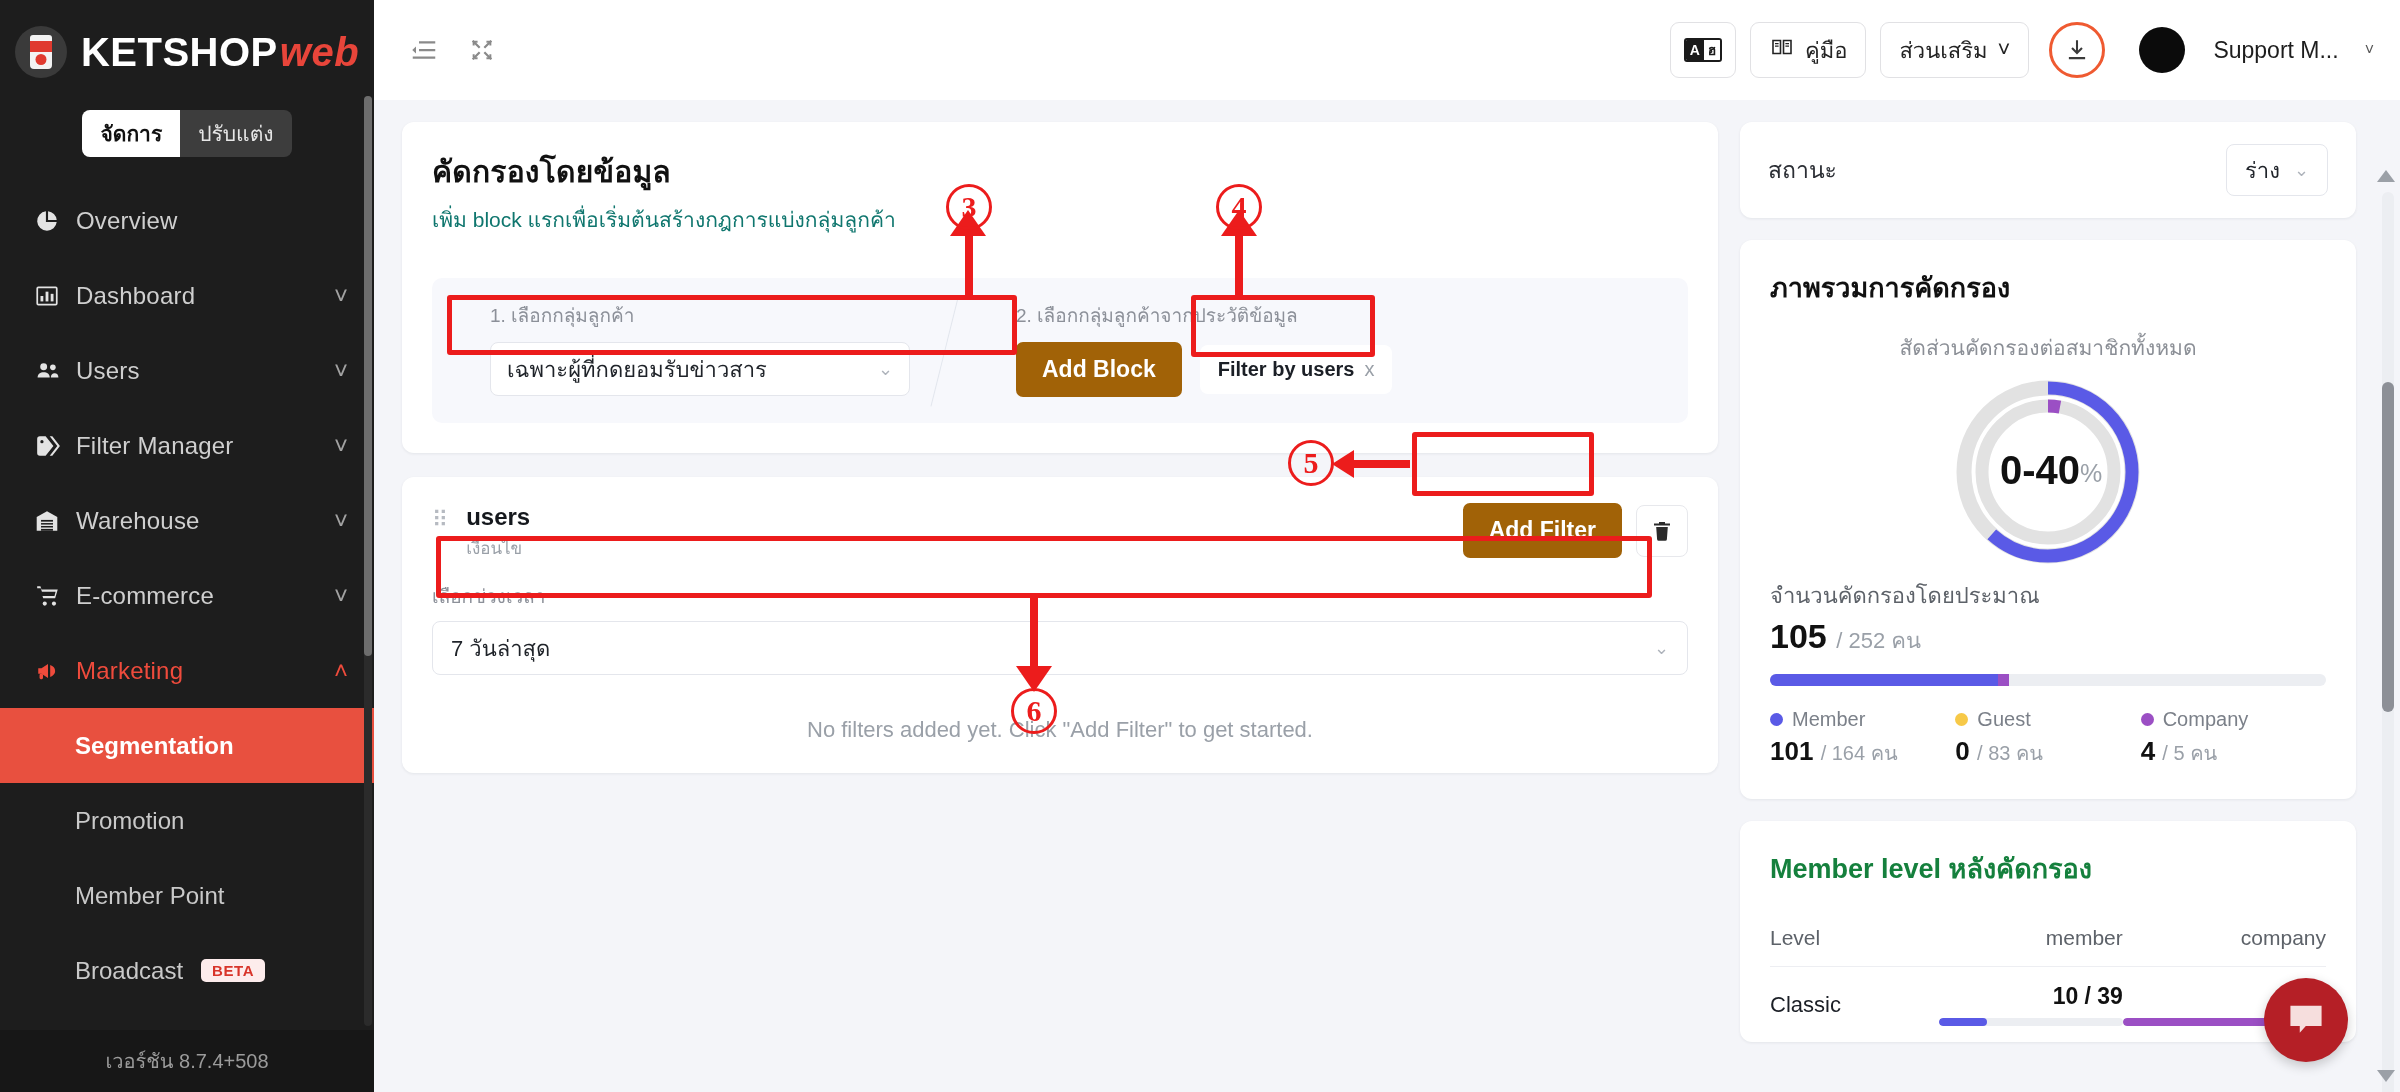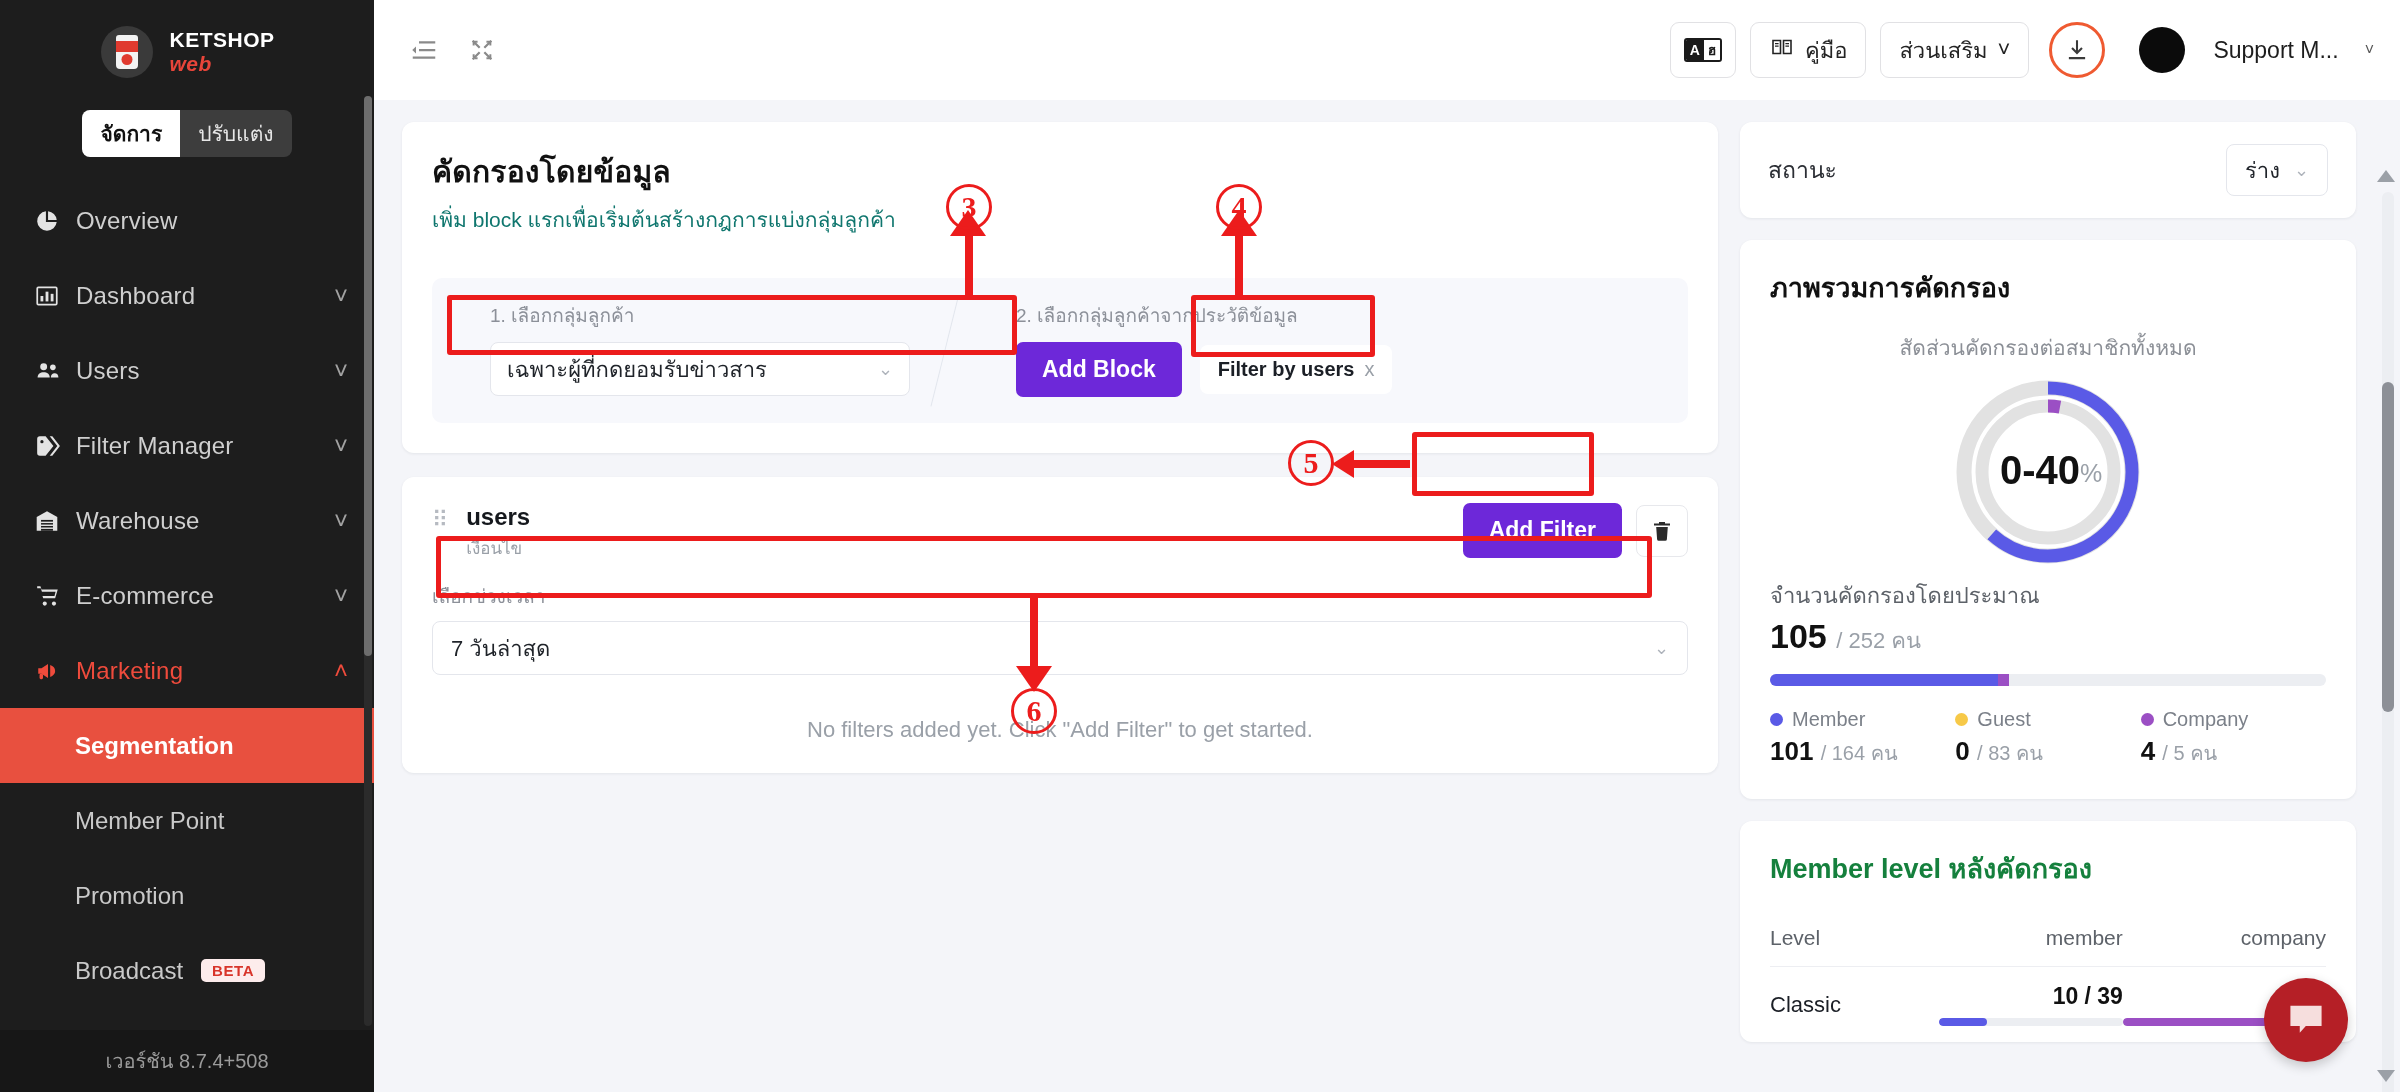--- a/index.html
+++ b/index.html
@@ -31,22 +31,22 @@
     width: 22px; height: 34px; background: #f3f3f3; border-radius: 3px 3px 4px 4px;
     position: relative; overflow: hidden;
   }
   .ketchup:before {
     content: ""; position: absolute; left: 50%; transform: translateX(-50%);
     top: -8px; width: 6px; height: 10px; background: #f3f3f3; border-radius: 2px;
   }
   .ketchup-band { position: absolute; top: 6px; left: 0; right: 0; height: 11px; background: #e03a2f; }
   .ketchup-dot { position: absolute; bottom: 4px; left: 50%; transform: translateX(-50%);
     width: 11px; height: 11px; border-radius: 50%; background: #e03a2f; }
-  .brand-text { font-size: 21px; font-weight: 700; letter-spacing: .5px; color: #fff;
-    display: flex; align-items: baseline; flex-direction: column; }
+  .brand-text { font-size: 40px; font-weight: 700; letter-spacing: .5px; color: #fff;
+    display: flex; align-items: baseline; }
   .brand-text .web { color: #e8453a; font-style: italic; font-weight: 800; margin-left: 2px; }
 
   .segmented {
     margin: 6px auto 26px; display: inline-flex; border-radius: 8px; overflow: hidden;
     background: #3d3d3d; width: fit-content; align-self: center;
   }
   .segmented div { padding: 7px 18px; font-size: 21px; color: #e7e7e7; cursor: pointer; }
   .segmented div.active { background: #ffffff; color: #111; font-weight: 700; }
 
   .nav { flex: 1 1 auto; overflow: hidden; }
@@ -146,21 +146,21 @@
   }
   .select-box .v { margin-left: auto; color: #aeb3bb; font-size: 18px; }
   .step-divider { width: 74px; position: relative; }
   .step-divider:after {
     content: ""; position: absolute; left: 34px; top: -4px; width: 1px; height: 112px;
     background: #e3e6ee; transform: rotate(14deg);
   }
   .step2 { flex: 1 1 auto; }
   .step2-row { display: flex; align-items: center; gap: 18px; }
   .btn-blue {
-    background: #6d28d9; color: #fff; border: none; border-radius: 7px;
+    background: #a16207; color: #fff; border: none; border-radius: 7px;
     font-size: 23px; font-weight: 700; padding: 14px 26px; cursor: pointer;
   }
   .chip {
     background: #fff; border-radius: 8px; padding: 13px 18px; font-size: 20px;
     font-weight: 700; color: #1b1f26; display: flex; align-items: center; gap: 10px; cursor: pointer;
   }
   .chip .x { color: #9aa0a8; font-weight: 400; font-size: 20px; }
 
   
   .block-card { margin-top: 24px; padding: 26px 30px 30px; }
@@ -354,24 +354,24 @@
             </svg>
         </span>
         <span class="lbl">Marketing</span>
         <span class="chev">˄</span>
       </div>
 
       <div class="sub-item active">
         <span>Segmentation</span>
       </div>
       <div class="sub-item">
+        <span>Promotion</span>
+      </div>
+      <div class="sub-item">
         <span>Member Point</span>
-      </div>
-      <div class="sub-item">
-        <span>Promotion</span>
       </div>
       <div class="sub-item">
         <span>Broadcast</span>
         <span class="beta-badge">BETA</span>
       </div>
     </nav>
 
     <div class="sb-scroll"></div>
     <div class="sidebar-footer">เวอร์ชัน 8.7.4+508</div>
   </aside>

